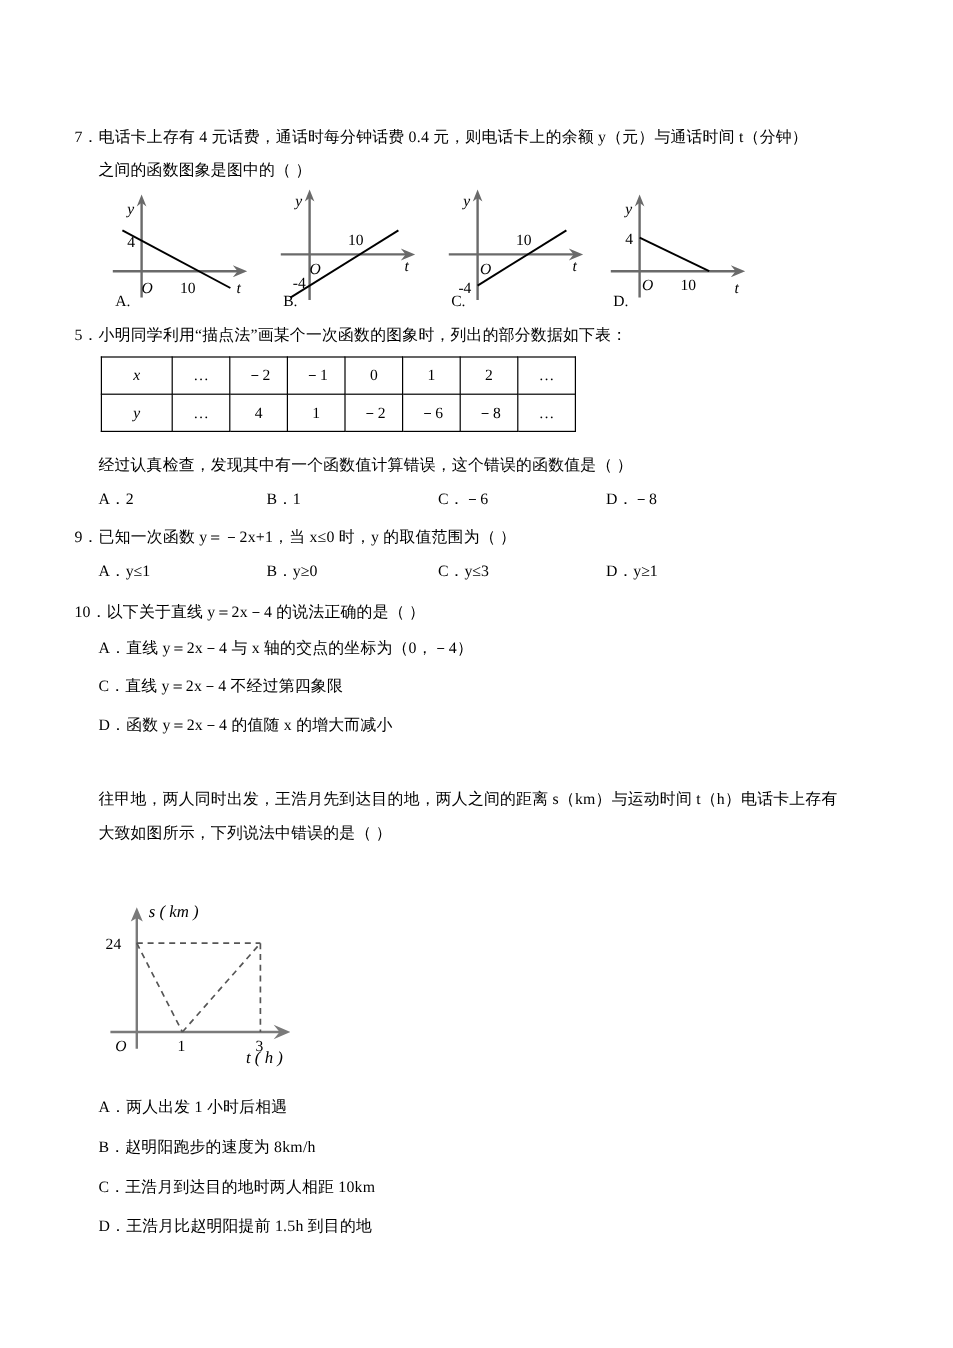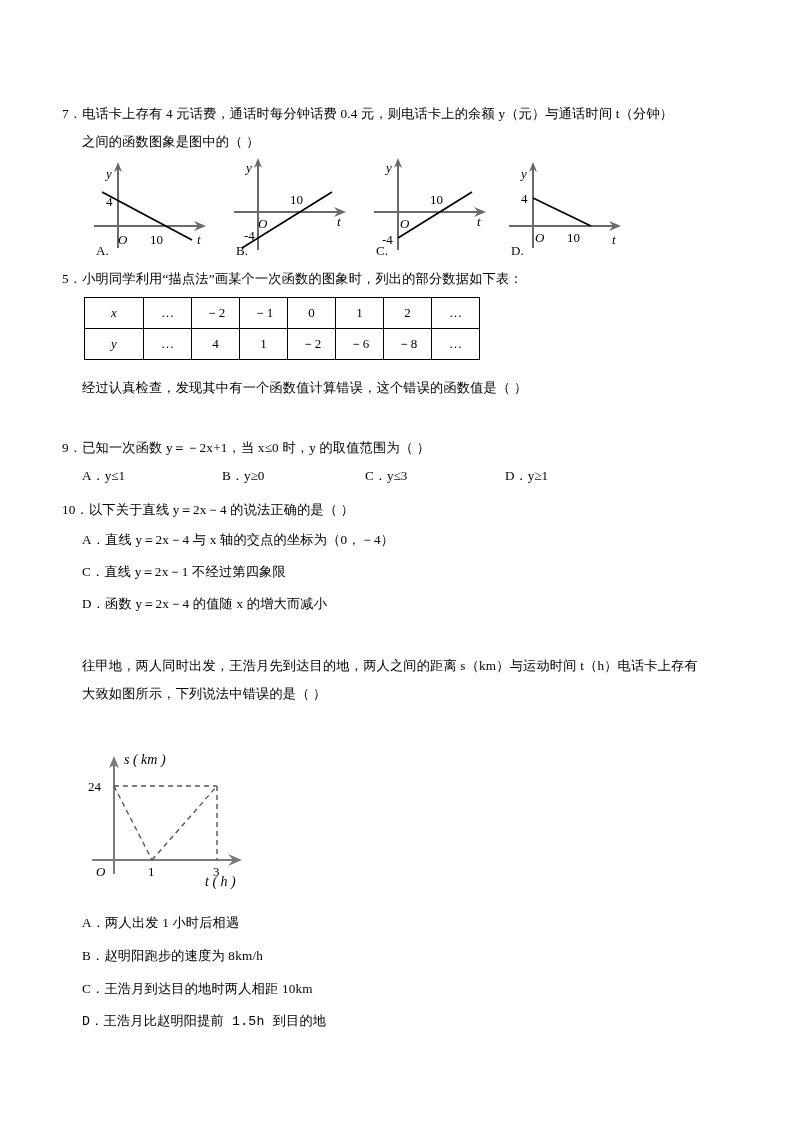--- a/index.html
+++ b/index.html
@@ -210,36 +210,42 @@
         <td>－6</td>
         <td>－8</td>
         <td>…</td>
       </tr>
     </tbody>
       </table>
   </div>
 
   <div class="qblock" style="top:374px;">
     <div class="qline indent">经过认真检查，发现其中有一个函数值计算错误，这个错误的函数值是（        ）</div>
+    <div class="opts">
+      <span class="opt" style="left:20px;">A．2</span>
+      <span class="opt" style="left:160px;">B．1</span>
+      <span class="opt" style="left:303px;">C．－6</span>
+      <span class="opt" style="left:443px;">D．－8</span>
+    </div>
   </div>
 
   <div class="qblock" style="top:434px;">
     <div class="qline">9．已知一次函数 y＝－2x+1，当 x≤0 时，y 的取值范围为（        ）</div>
     <div class="opts">
       <span class="opt" style="left:20px;">A．y≤1</span>
       <span class="opt" style="left:160px;">B．y≥0</span>
       <span class="opt" style="left:303px;">C．y≤3</span>
       <span class="opt" style="left:443px;">D．y≥1</span>
     </div>
   </div>
 
   <div class="qblock" style="top:496px;">
     <div class="qline">10．以下关于直线 y＝2x－4 的说法正确的是（        ）</div>
     <div class="qline indent" style="line-height:32px;">A．直线 y＝2x－4 与 x 轴的交点的坐标为（0，－4）</div>
-    <div class="qline indent" style="line-height:32px;">C．直线 y＝2x－1 不经过第四象限</div>
+    <div class="qline indent" style="line-height:32px;">C．直线 y＝2x－4 不经过第四象限</div>
     <div class="qline indent" style="line-height:32px;">D．函数 y＝2x－4 的值随 x 的增大而减小</div>
   </div>
 
   <div class="qblock" style="top:652px;">
     <div class="qline indent">往甲地，两人同时出发，王浩月先到达目的地，两人之间的距离 s（km）与运动时间 t（h）电话卡上存有</div>
     <div class="qline indent">大致如图所示，下列说法中错误的是（        ）</div>
   </div>
 
   <div class="chartbox">
     <svg width="210" height="158" viewBox="0 0 210 158" xmlns="http://www.w3.org/2000/svg">
@@ -264,16 +270,16 @@
       <text x="18" y="132" font-family="Liberation Serif, serif" font-style="italic" font-size="13" fill="#000">O</text>
       <text x="70" y="132" font-family="Liberation Serif, serif" font-size="13" fill="#000">1</text>
       <text x="135" y="132" font-family="Liberation Serif, serif" font-size="13" fill="#000">3</text>
     </svg>
   </div>
 
   <div class="qblock" style="top:906px;">
     <div class="qline indent" style="line-height:33px;">A．两人出发 1 小时后相遇</div>
     <div class="qline indent" style="line-height:33px;">B．赵明阳跑步的速度为 8km/h</div>
     <div class="qline indent" style="line-height:33px;">C．王浩月到达目的地时两人相距 10km</div>
-    <div class="qline indent" style="line-height:33px;font-family:Liberation Mono, monospace;">D．王浩月比赵明阳提前 1.5h 到目的地</div>
+    <div class="qline indent" style="line-height:33px;">D．王浩月比赵明阳提前 1.5h 到目的地</div>
   </div>
 
 </div>
 
 </body></html>

